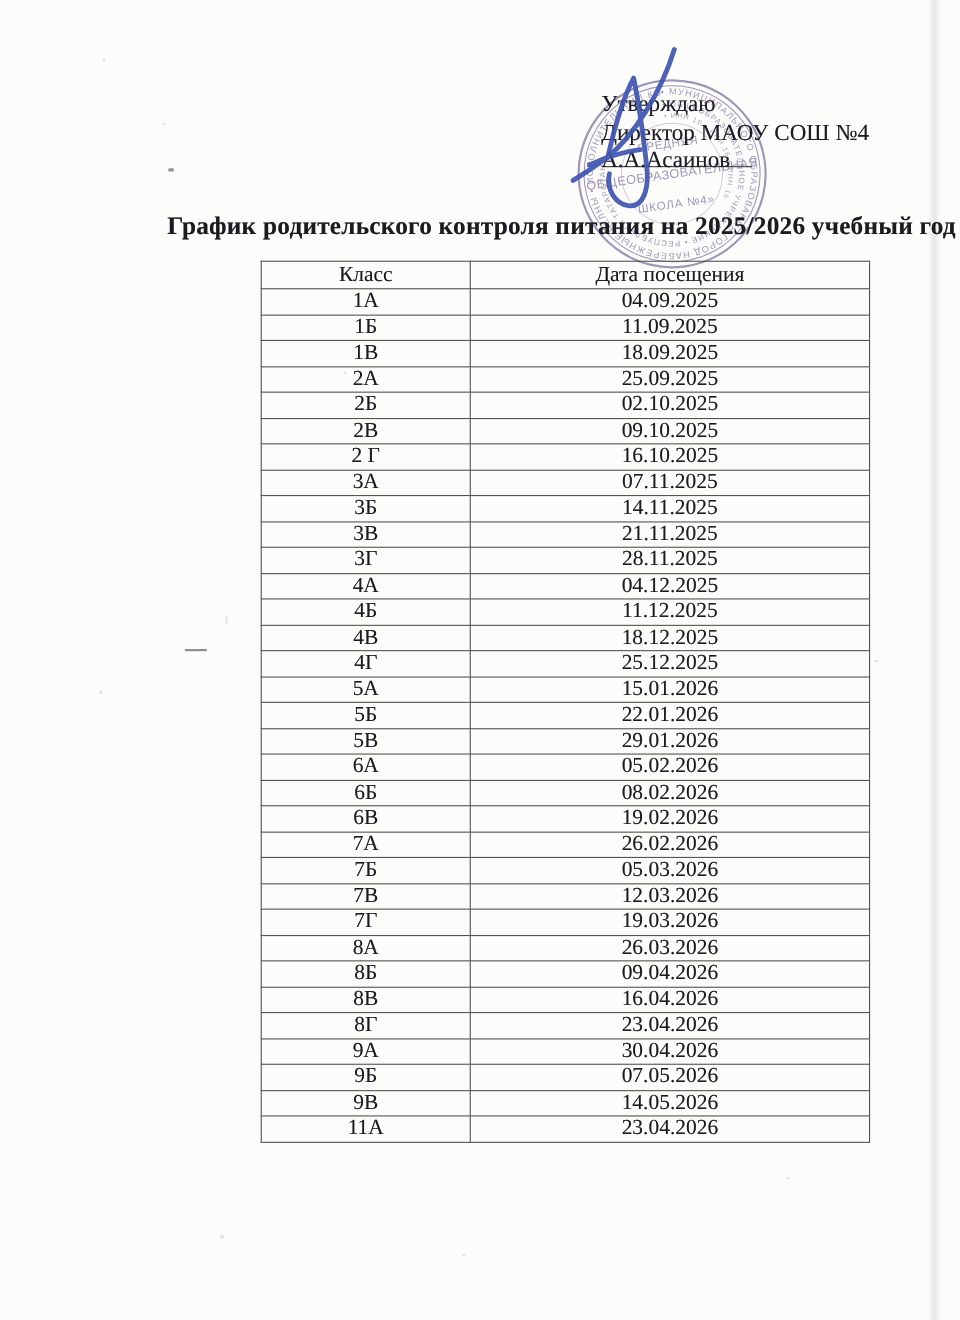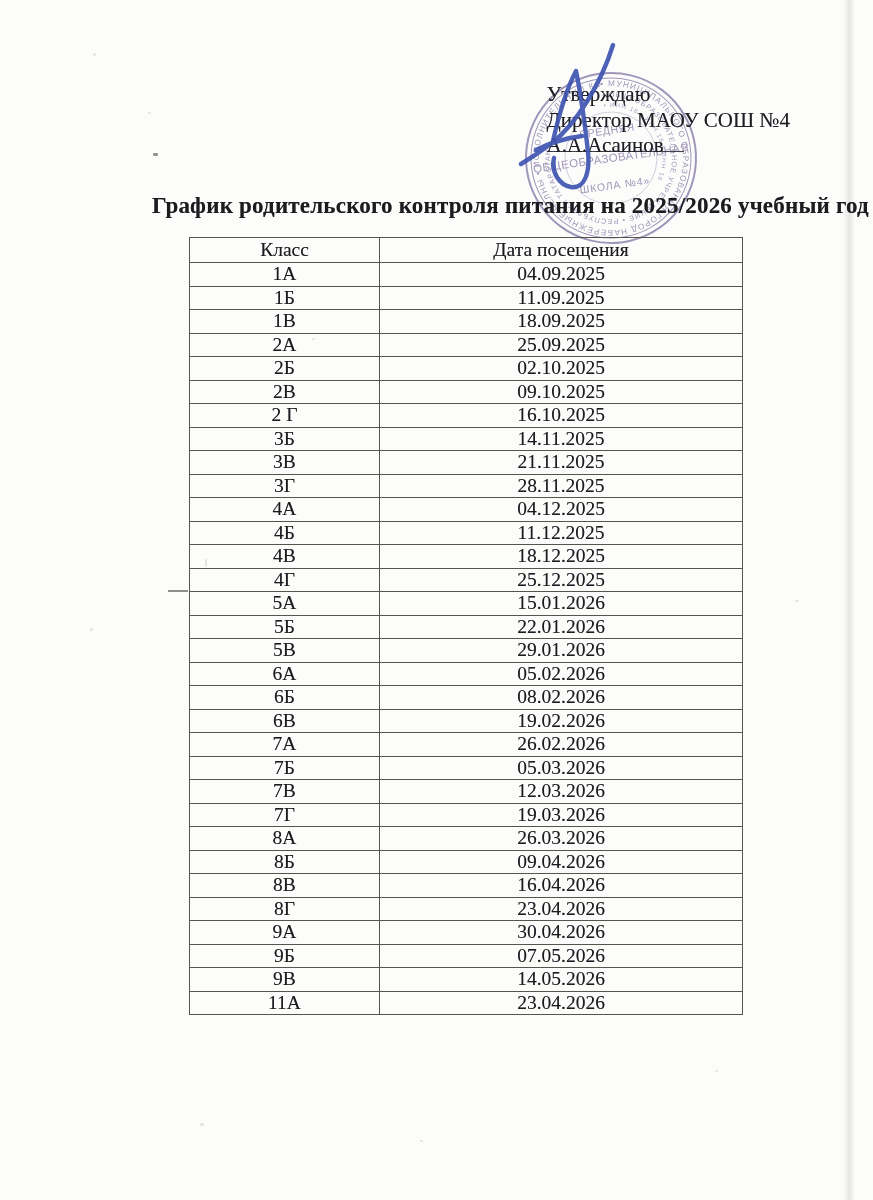--- a/index.html
+++ b/index.html
@@ -62,21 +62,21 @@
     text-shadow:0 0 0.5px rgba(40,40,50,0.45);
     z-index:3;
   }
   .schedule th, .schedule td {
     border:1px solid #56544e;
     text-align:center; vertical-align:middle;
     font-weight:normal;
     padding:0;
     overflow:hidden;
   }
-  .schedule { border:1.6px solid #3e3d38; }
+  .schedule { border:1.6px solid #3e3d38;margin-left:48px; }
   .schedule th { height:24px; }
   .schedule td { height:22.5px; line-height:22.5px; }
   
   .scan-band {
     position:absolute; left:843px; top:0;
     width:12px; height:1200px;
     background:linear-gradient(to right, rgba(0,0,0,0) 0%, rgba(90,90,90,0.14) 55%, rgba(0,0,0,0) 100%);
     z-index:1;
   }
   .speck { position:absolute; background:rgba(60,60,60,0.55); border-radius:1px; z-index:2; }
@@ -184,20 +184,24 @@
         </tr>
         <tr>
           <td>2В</td>
           <td>09.10.2025</td>
         </tr>
         <tr>
           <td>2 Г</td>
           <td>16.10.2025</td>
         </tr>
         <tr>
+          <td>3А</td>
+          <td>07.11.2025</td>
+        </tr>
+        <tr>
           <td>3Б</td>
           <td>14.11.2025</td>
         </tr>
         <tr>
           <td>3В</td>
           <td>21.11.2025</td>
         </tr>
         <tr>
           <td>3Г</td>
           <td>28.11.2025</td>

